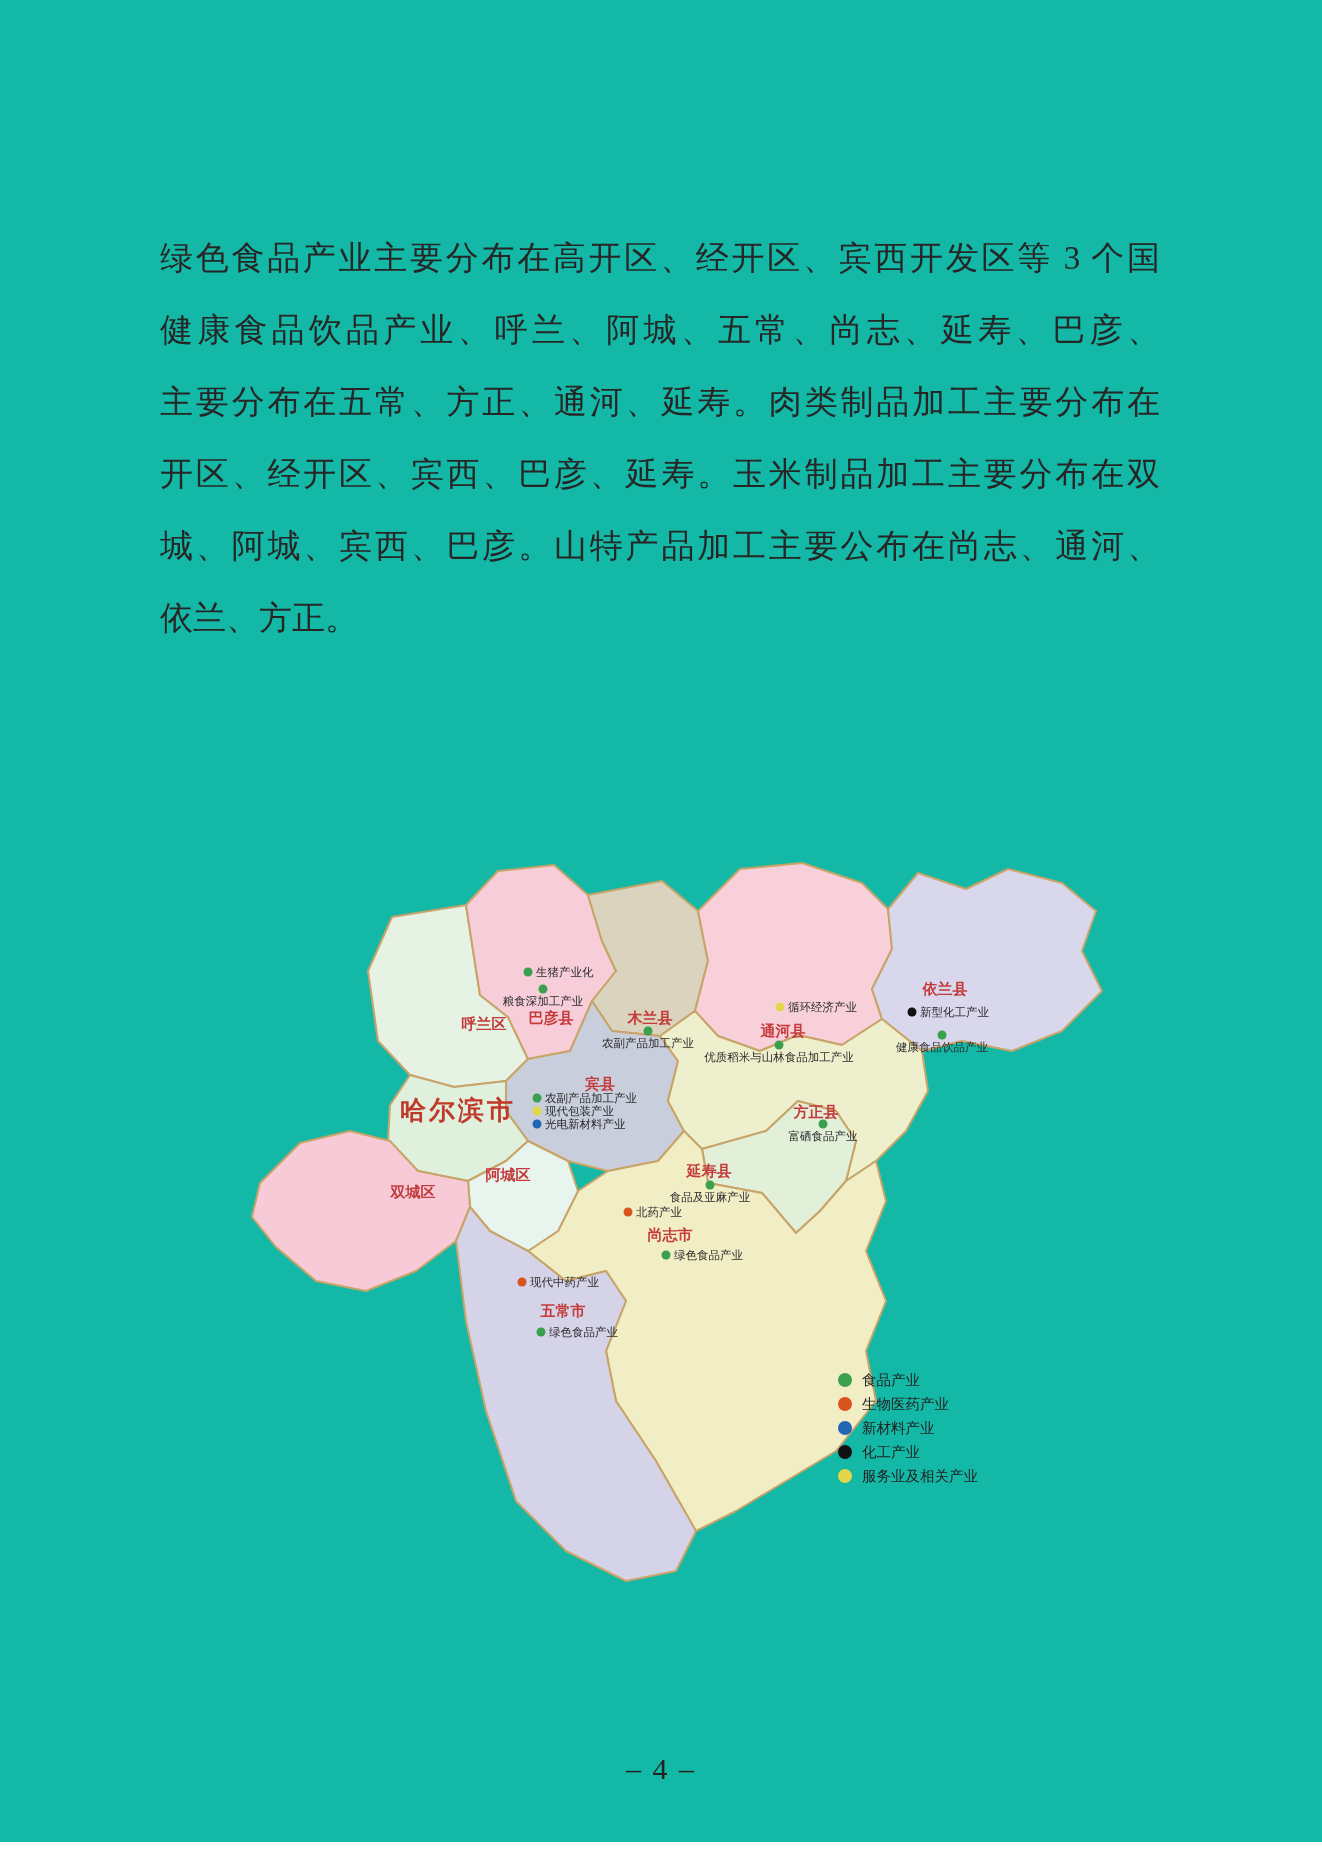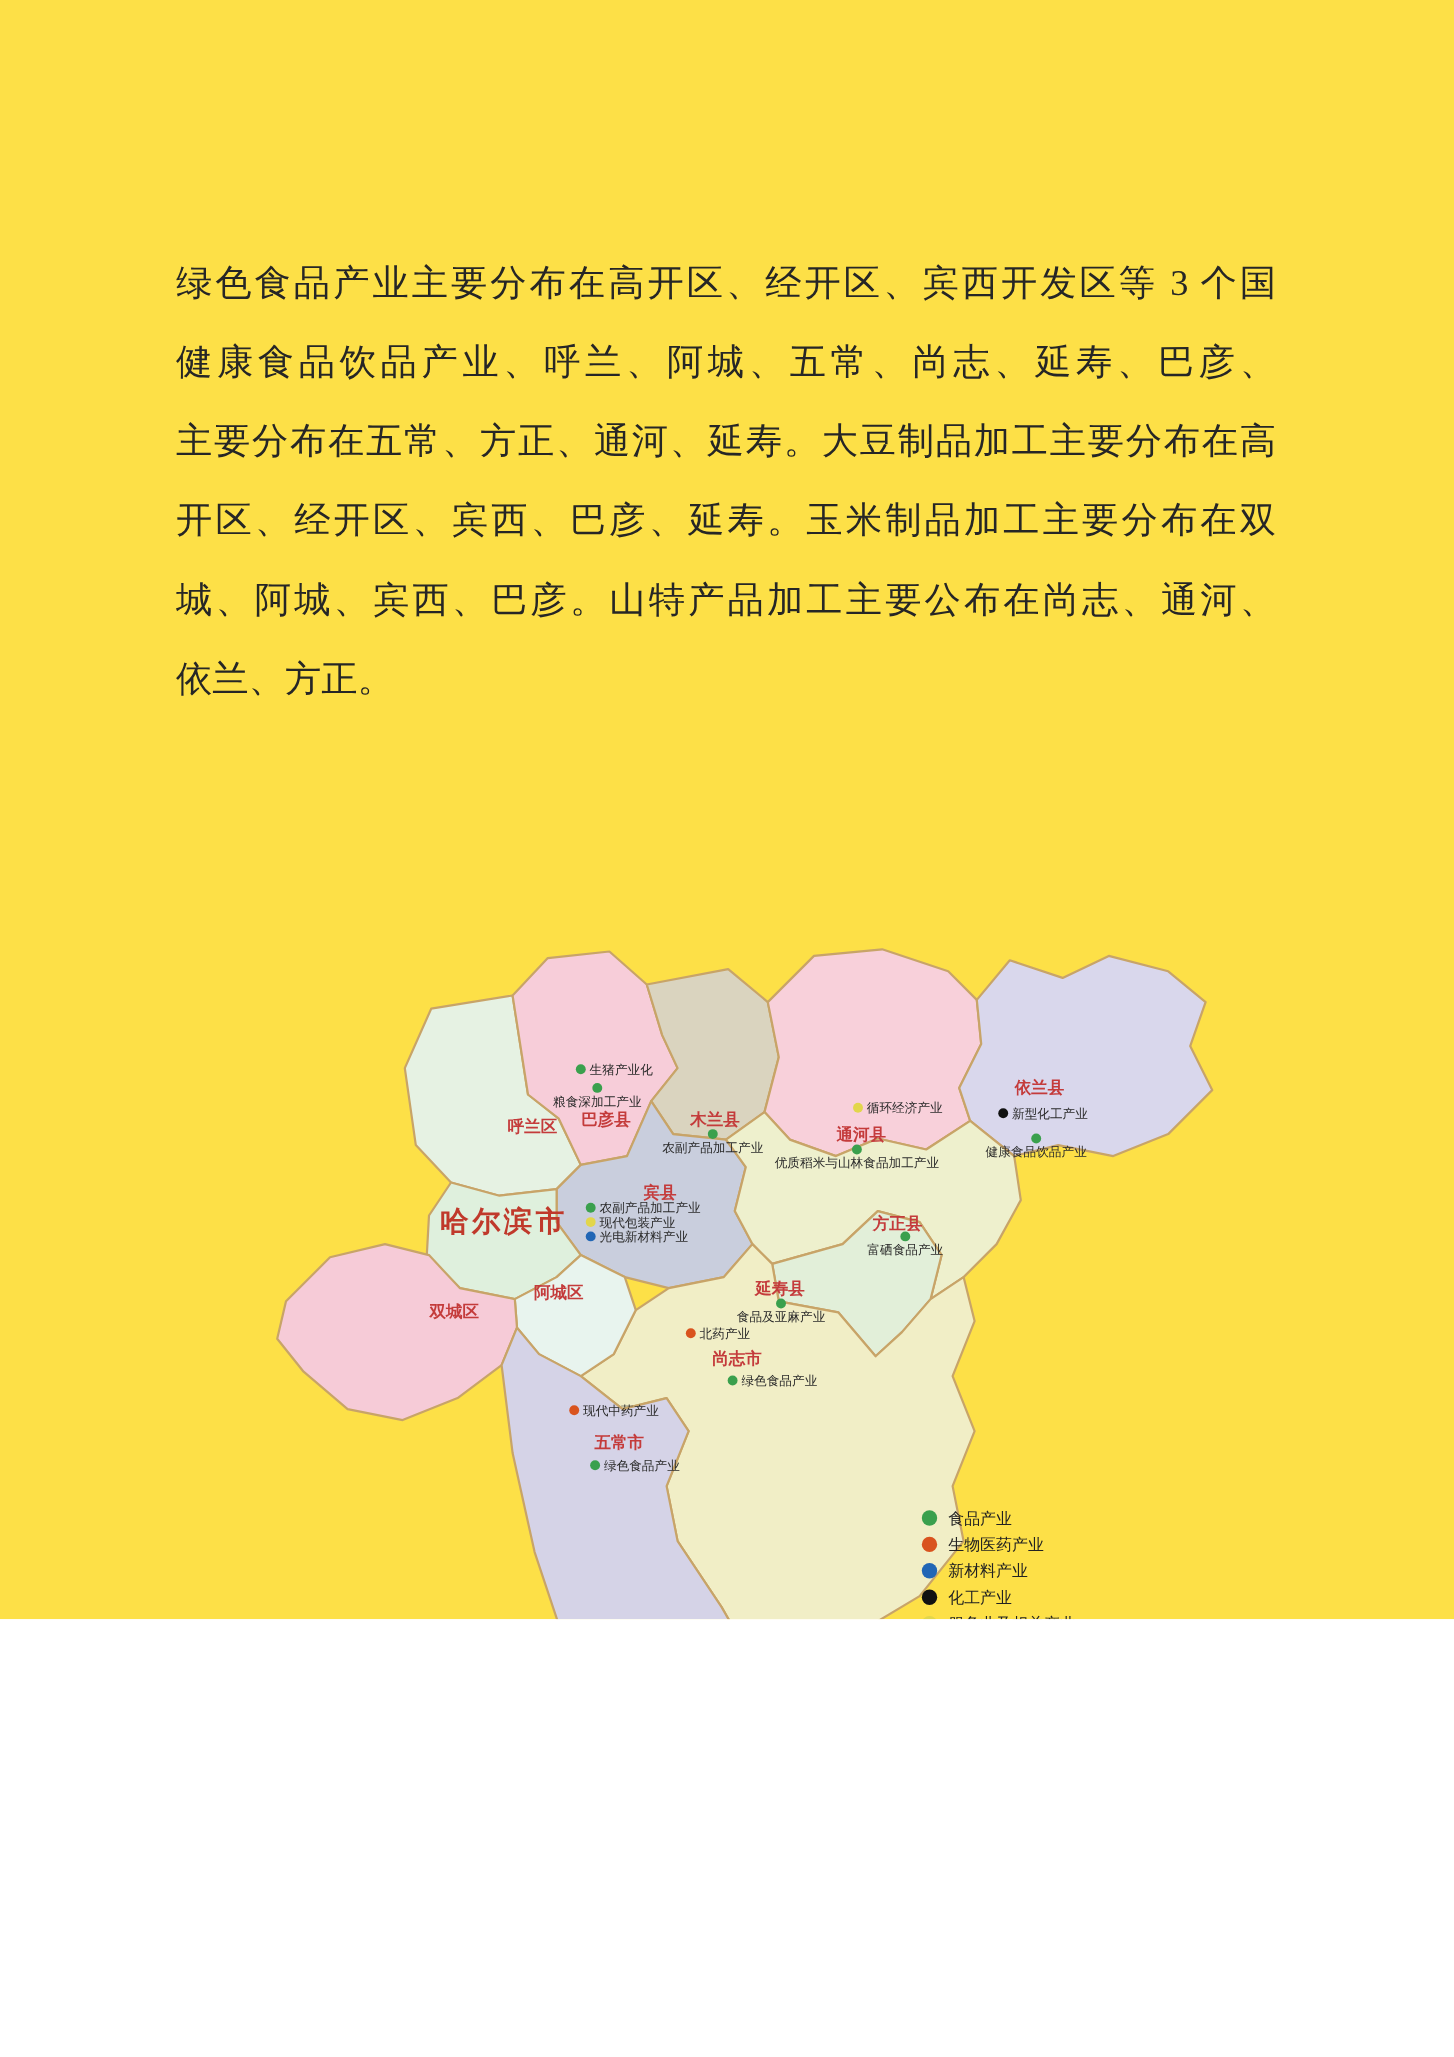--- a/index.html
+++ b/index.html
@@ -1,19 +1,19 @@
 <!DOCTYPE html>
 <html><head>
 <meta charset="utf-8">
 <style>
   html,body{margin:0;padding:0;background:#fff;}
   .page{
     position:relative;
-    width:1322px;height:1472px;
-    background:#fde047;
+    width:1322px;height:1842px;
+    background:#14b8a6;
     overflow:hidden;
     font-family:"Liberation Serif","DejaVu Serif",serif;
   }
   .paragraph{
     position:absolute;
     left:160px;top:222px;width:1000px;
     color:#262626;
     font-size:33px;
   }
   .line{
@@ -61,21 +61,21 @@
   }
 </style>
 </head>
 <body>
 
 <div class="page">
 
   <div class="paragraph">
     <div class="line">绿色食品产业主要分布在高开区、经开区、宾西开发区等 3 个国</div>
     <div class="line">健康食品饮品产业、呼兰、阿城、五常、尚志、延寿、巴彦、</div>
-    <div class="line">主要分布在五常、方正、通河、延寿。大豆制品加工主要分布在高</div>
+    <div class="line">主要分布在五常、方正、通河、延寿。肉类制品加工主要分布在</div>
     <div class="line">开区、经开区、宾西、巴彦、延寿。玉米制品加工主要分布在双</div>
     <div class="line">城、阿城、宾西、巴彦。山特产品加工主要公布在尚志、通河、</div>
     <div class="line">依兰、方正。</div>
   </div>
 
   <div class="map-wrap">
     <svg id="map-svg" width="870" height="745" viewBox="0 0 870 745">
         <polygon points="152,62 226,50 240,140 268,162 288,204 266,226 214,232 170,220 138,186 128,116" fill="#e6f2e3" stroke="#c8a468" stroke-width="2" stroke-linejoin="round"></polygon>
         <polygon points="226,50 258,16 314,10 348,40 362,86 376,116 352,146 330,196 288,204 268,162 240,140" fill="#f7cdd9" stroke="#c8a468" stroke-width="2" stroke-linejoin="round"></polygon>
         <polygon points="348,40 422,26 458,56 468,106 455,156 420,181 372,176 352,146 376,116 362,86" fill="#dad4bf" stroke="#c8a468" stroke-width="2" stroke-linejoin="round"></polygon>

